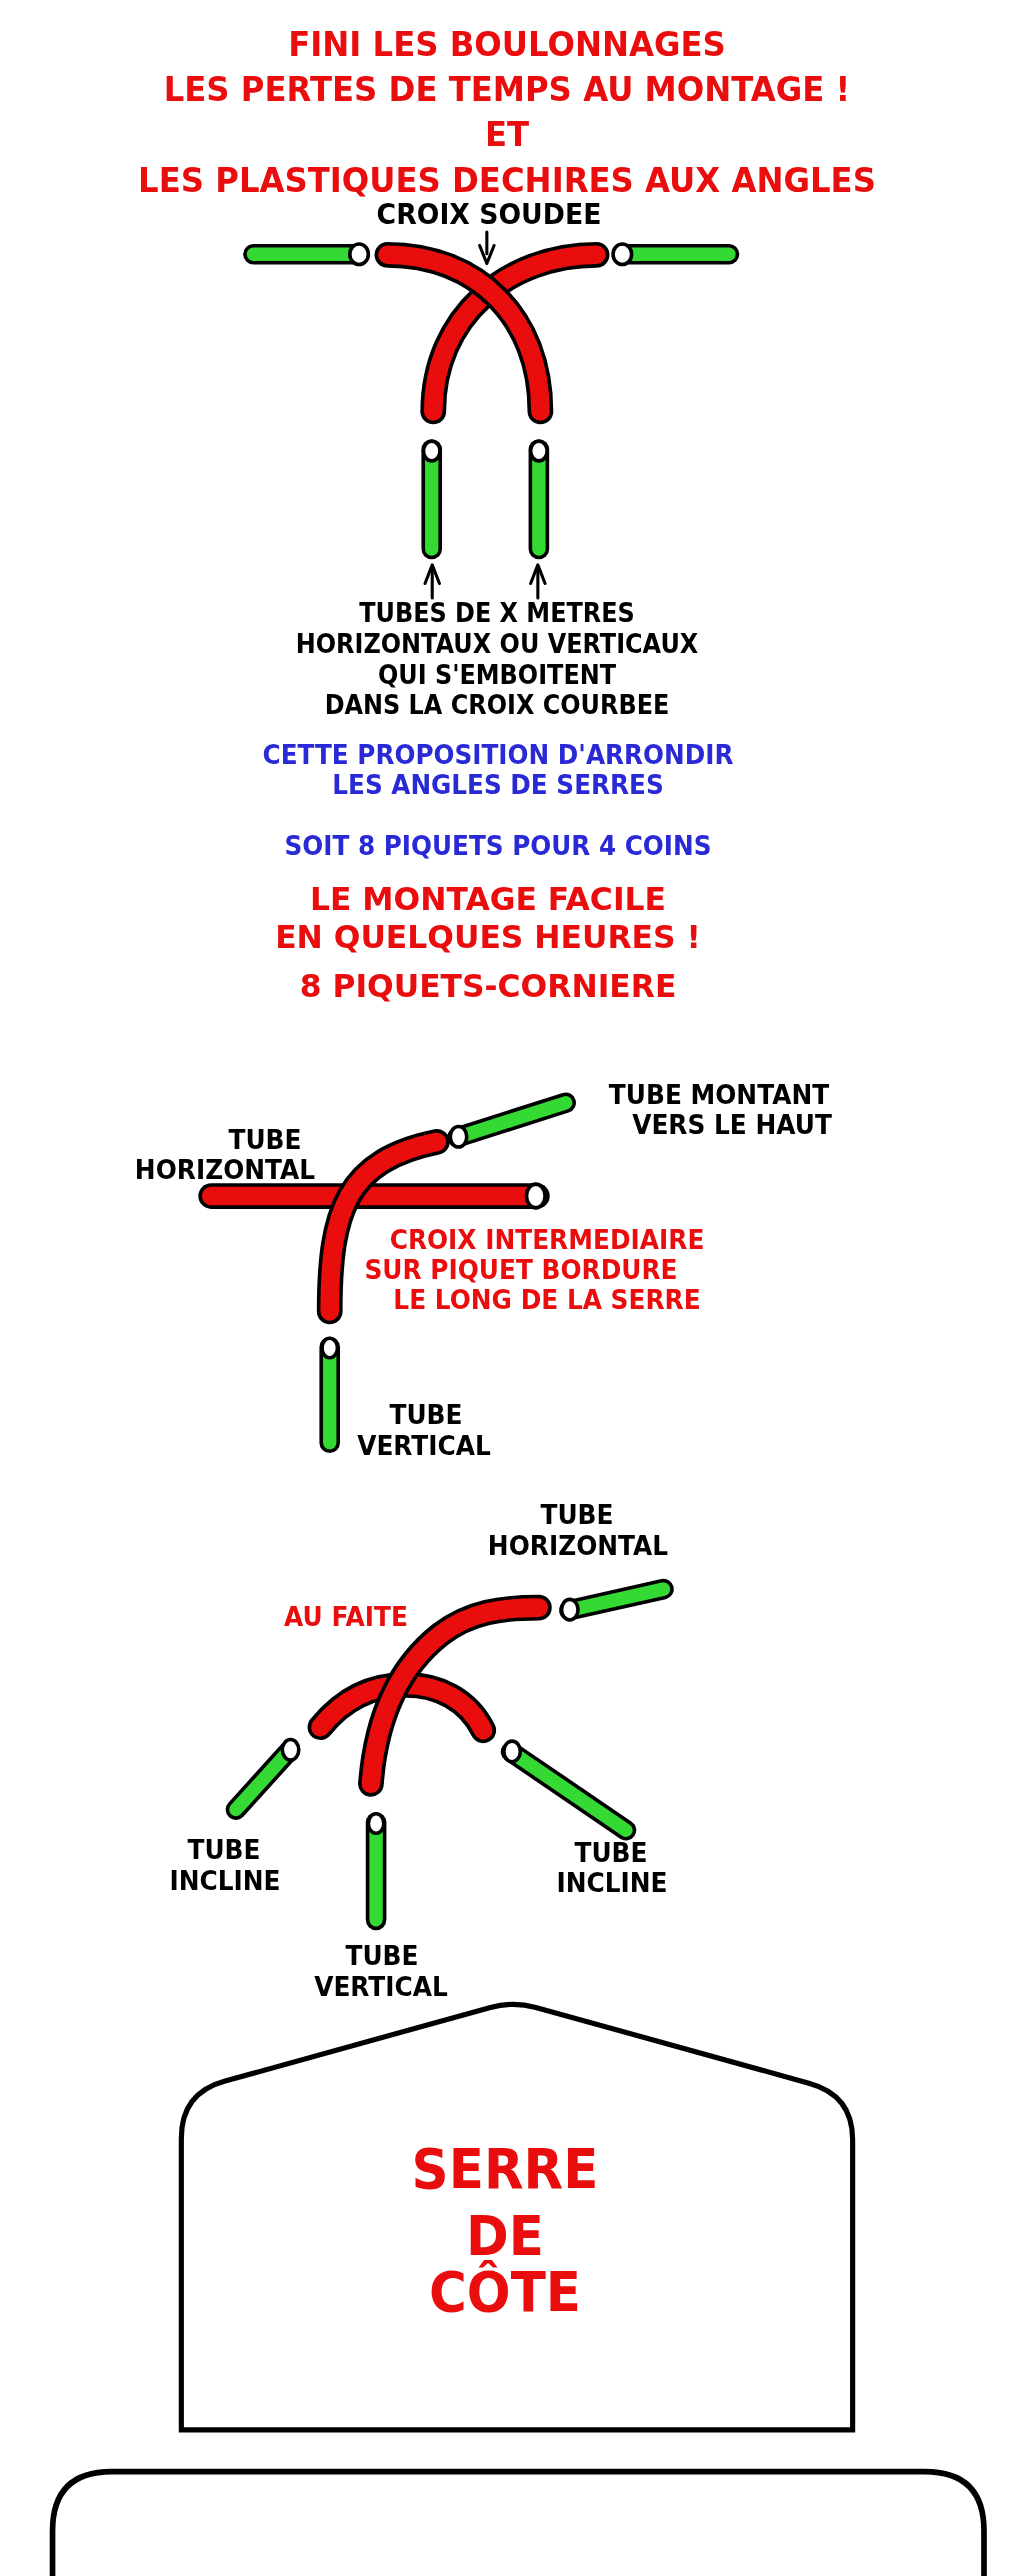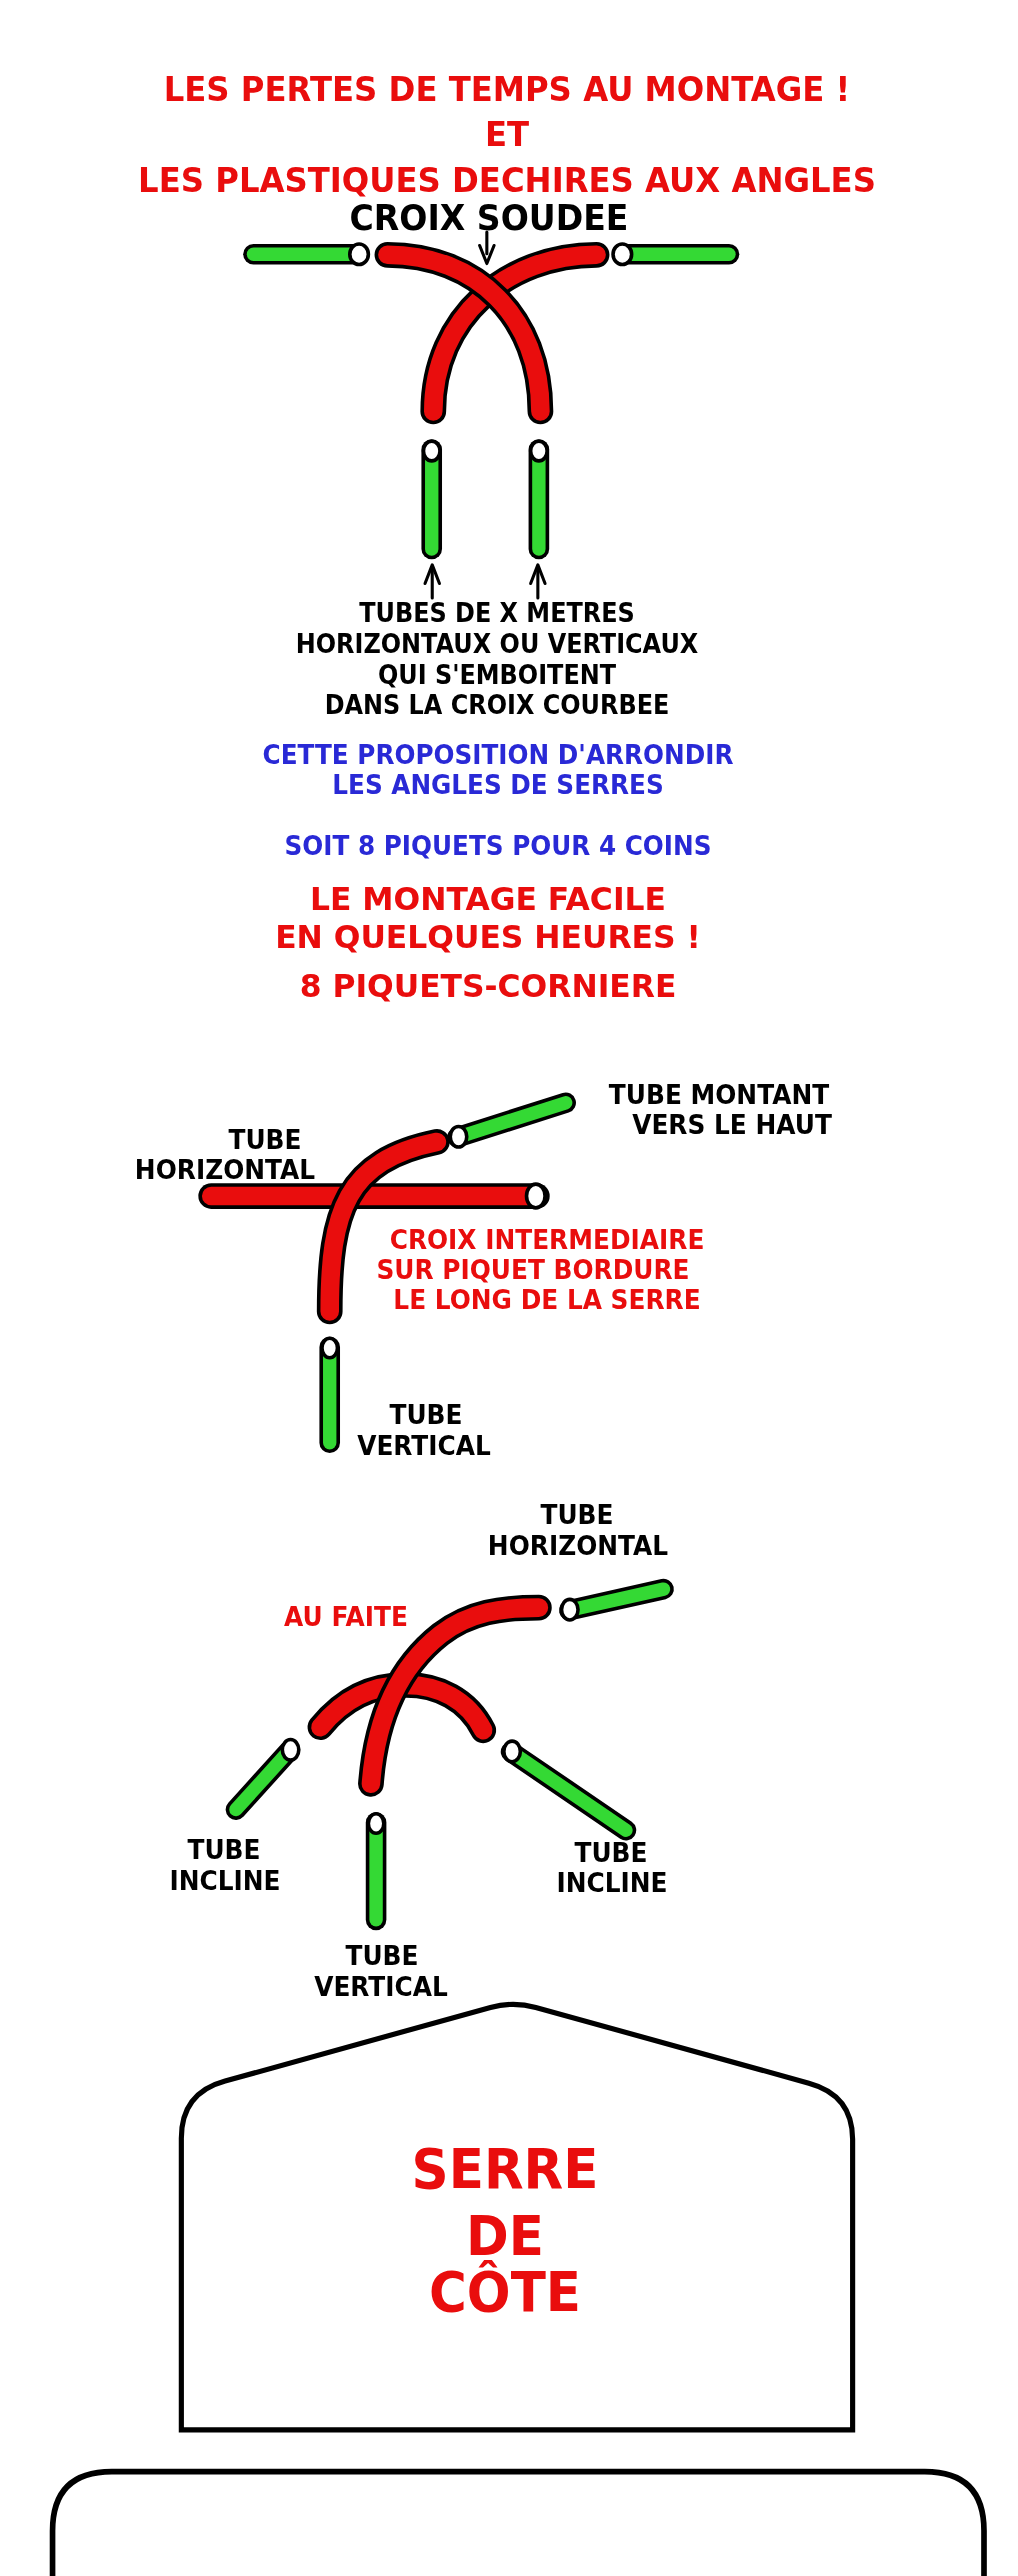--- a/index.html
+++ b/index.html
@@ -3,21 +3,21 @@
 <meta charset="utf-8">
 <style>
   html,body{margin:0;padding:0;background:#fff;}
   #page{position:relative;width:1018px;height:3002px;background:var(--paper,#fff);
         font-family:"DejaVu Sans","Liberation Sans",sans-serif;overflow:hidden;}
   svg{position:absolute;left:0;top:0;}
   .t{position:absolute;transform:translateX(-50%);white-space:nowrap;
      font-weight:bold;line-height:1;}
   .t .sq{display:inline-block;transform:scaleX(var(--sx,1));transform-origin:50% 50%;}
   .red{color:var(--red)}   .blue{color:var(--blue)}   .ink{color:var(--ink)}
-  .fs66{font-size:34px} .fs56{font-size:36px} .fs55{font-size:26px}
+  .fs66{font-size:34px} .fs56{font-size:29px} .fs55{font-size:26px}
   .fs51{font-size:26px} .fs63{font-size:32px} .fs52{font-size:27px}
   .fs108{font-size:56px} .sx92{--sx:.92} .sx95{--sx:.95} .sx98{--sx:.98}
   .tube-k{fill:none;stroke:var(--ink);stroke-linecap:round}
   .tube-r{fill:none;stroke:var(--red);stroke-linecap:round}
   .tube-g{fill:none;stroke:var(--green);stroke-linecap:round}
   .socket{fill:#fff;stroke:var(--ink);stroke-width:7}
   .arrow{fill:none;stroke:var(--ink);stroke-width:6;stroke-linecap:round;stroke-linejoin:round}
   .outline{fill:none;stroke:var(--ink)}
 </style>
 </head>
@@ -99,20 +99,21 @@
     <ellipse class="socket" cx="1106" cy="3124" rx="16" ry="20"></ellipse>
     <ellipse class="socket" cx="564" cy="3396" rx="16" ry="20"></ellipse>
     <ellipse class="socket" cx="994" cy="3399" rx="16" ry="20"></ellipse>
     <ellipse class="socket" cx="730" cy="3539" rx="15" ry="19"></ellipse>
 
     <path class="outline" stroke-width="10" d="M352 4716 L352 4150 Q352 4062 437 4039 L952 3896 Q996 3884 1040 3896 L1570 4043 Q1655 4066 1655 4152 L1655 4716 Z"></path>
 
     <path class="outline" stroke-width="11" d="M102 4912 Q102 4797 217 4797 L1795 4797 Q1910 4797 1910 4912 L1910 5707 Q1910 5719 1898 5719 L114 5719 Q102 5719 102 5707 Z"></path>
   </svg>
 
+  <div class="t red fs66 sx95" style="left:507px;top:27px"><span class="sq">FINI LES BOULONNAGES</span></div>
   <div class="t red fs66 sx95" style="left:507px;top:72px"><span class="sq">LES PERTES DE TEMPS AU MONTAGE !</span></div>
   <div class="t red fs66 sx95" style="left:507px;top:117px"><span class="sq">ET</span></div>
   <div class="t red fs66 sx95" style="left:507px;top:163px"><span class="sq">LES PLASTIQUES DECHIRES AUX ANGLES</span></div>
 
   <div class="t ink fs56 sx92" style="left:489px;top:200px"><span class="sq">CROIX SOUDEE</span></div>
   <div class="t ink fs55 sx92" style="left:497px;top:600px"><span class="sq">TUBES DE X METRES</span></div>
   <div class="t ink fs55 sx92" style="left:497px;top:631px"><span class="sq">HORIZONTAUX OU VERTICAUX</span></div>
   <div class="t ink fs55 sx92" style="left:497px;top:662px"><span class="sq">QUI S'EMBOITENT</span></div>
   <div class="t ink fs55 sx92" style="left:497px;top:692px"><span class="sq">DANS LA CROIX COURBEE</span></div>
 
@@ -122,21 +123,21 @@
 
   <div class="t red fs63 sx98" style="left:488px;top:921px"><span class="sq">EN QUELQUES HEURES !</span></div>
   <div class="t red fs63 sx98" style="left:488px;top:883px"><span class="sq">LE MONTAGE FACILE</span></div>
   <div class="t red fs63 sx98" style="left:488px;top:970px"><span class="sq">8 PIQUETS-CORNIERE</span></div>
 
   <div class="t ink fs52 sx92" style="left:719px;top:1081px"><span class="sq">TUBE MONTANT</span></div>
   <div class="t ink fs52 sx92" style="left:732px;top:1111px"><span class="sq">VERS LE HAUT</span></div>
   <div class="t ink fs52 sx92" style="left:265px;top:1126px"><span class="sq">TUBE</span></div>
   <div class="t ink fs52 sx92" style="left:225px;top:1156px"><span class="sq">HORIZONTAL</span></div>
   <div class="t red fs52 sx92" style="left:547px;top:1226px"><span class="sq">CROIX INTERMEDIAIRE</span></div>
-  <div class="t red fs52 sx92" style="left:533px;top:1256px"><span class="sq">SUR PIQUET BORDURE</span></div>
+  <div class="t red fs52 sx92" style="left:521px;top:1256px"><span class="sq">SUR PIQUET BORDURE</span></div>
   <div class="t red fs52 sx92" style="left:547px;top:1286px"><span class="sq">LE LONG DE LA SERRE</span></div>
   <div class="t ink fs52 sx92" style="left:426px;top:1401px"><span class="sq">TUBE</span></div>
   <div class="t ink fs52 sx92" style="left:424px;top:1432px"><span class="sq">VERTICAL</span></div>
 
   <div class="t ink fs52 sx92" style="left:577px;top:1501px"><span class="sq">TUBE</span></div>
   <div class="t ink fs52 sx92" style="left:578px;top:1532px"><span class="sq">HORIZONTAL</span></div>
   <div class="t red fs52 sx92" style="left:346px;top:1603px"><span class="sq">AU FAITE</span></div>
   <div class="t ink fs52 sx92" style="left:224px;top:1836px"><span class="sq">TUBE</span></div>
   <div class="t ink fs52 sx92" style="left:225px;top:1867px"><span class="sq">INCLINE</span></div>
   <div class="t ink fs52 sx92" style="left:611px;top:1839px"><span class="sq">TUBE</span></div>

